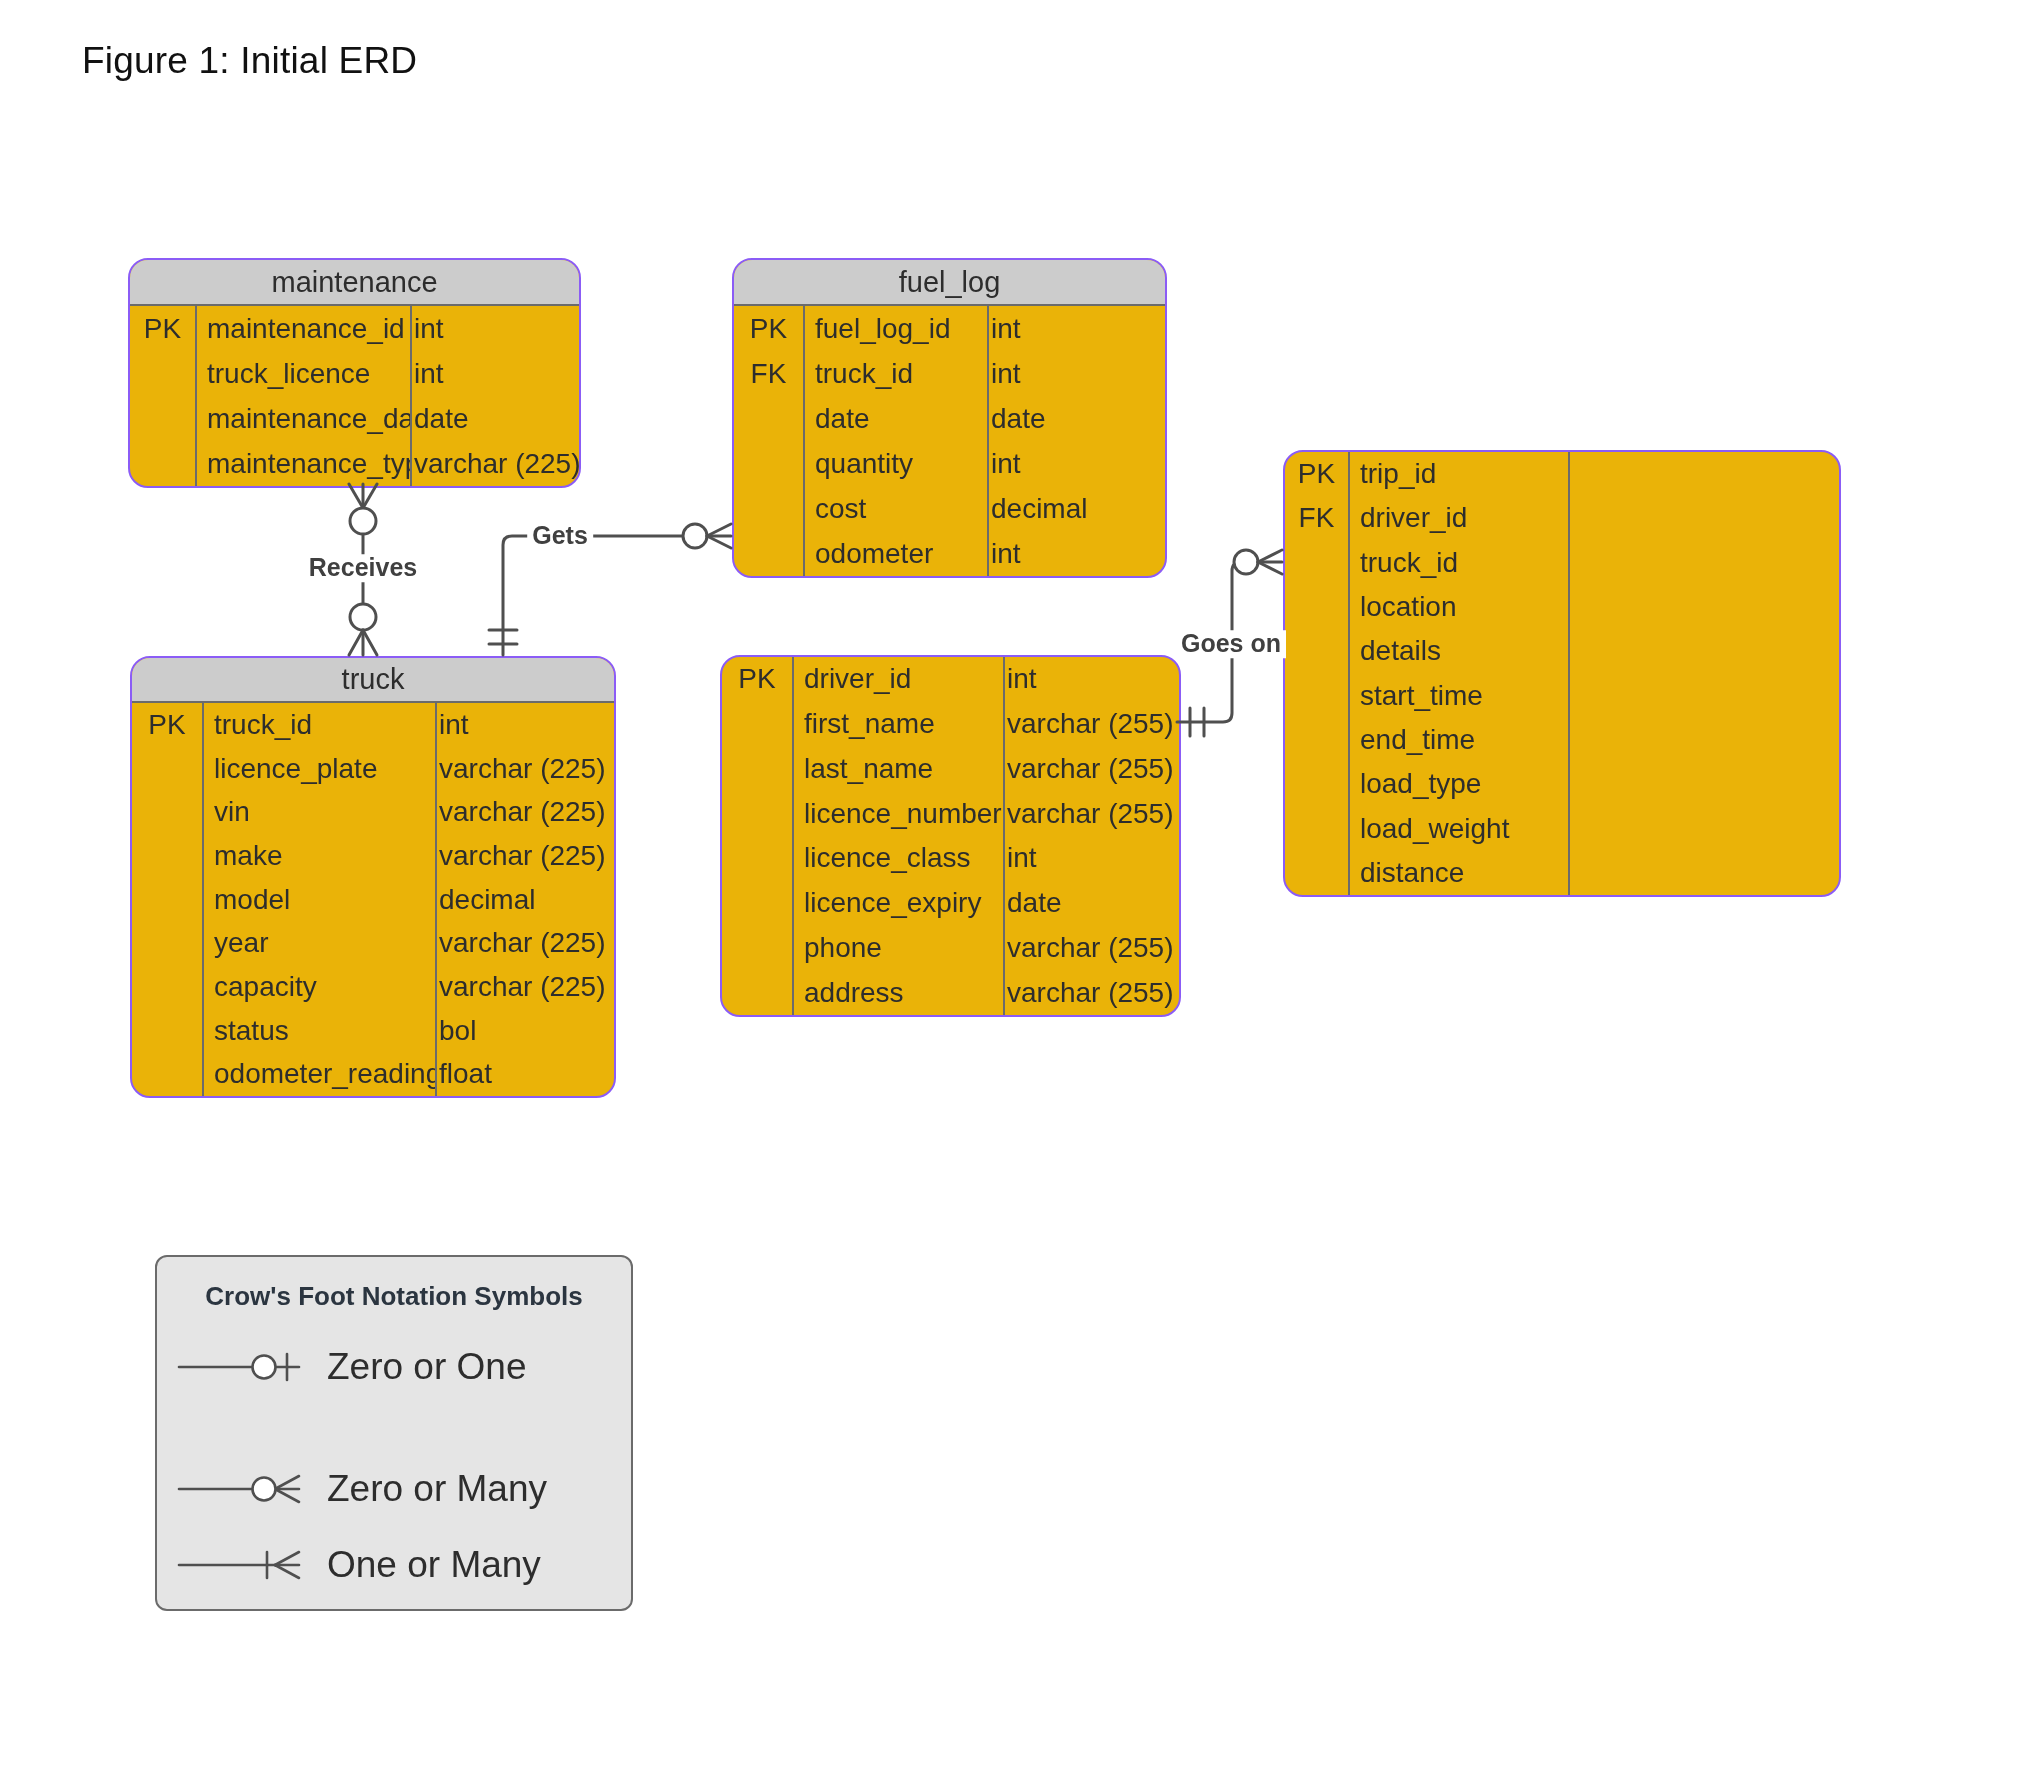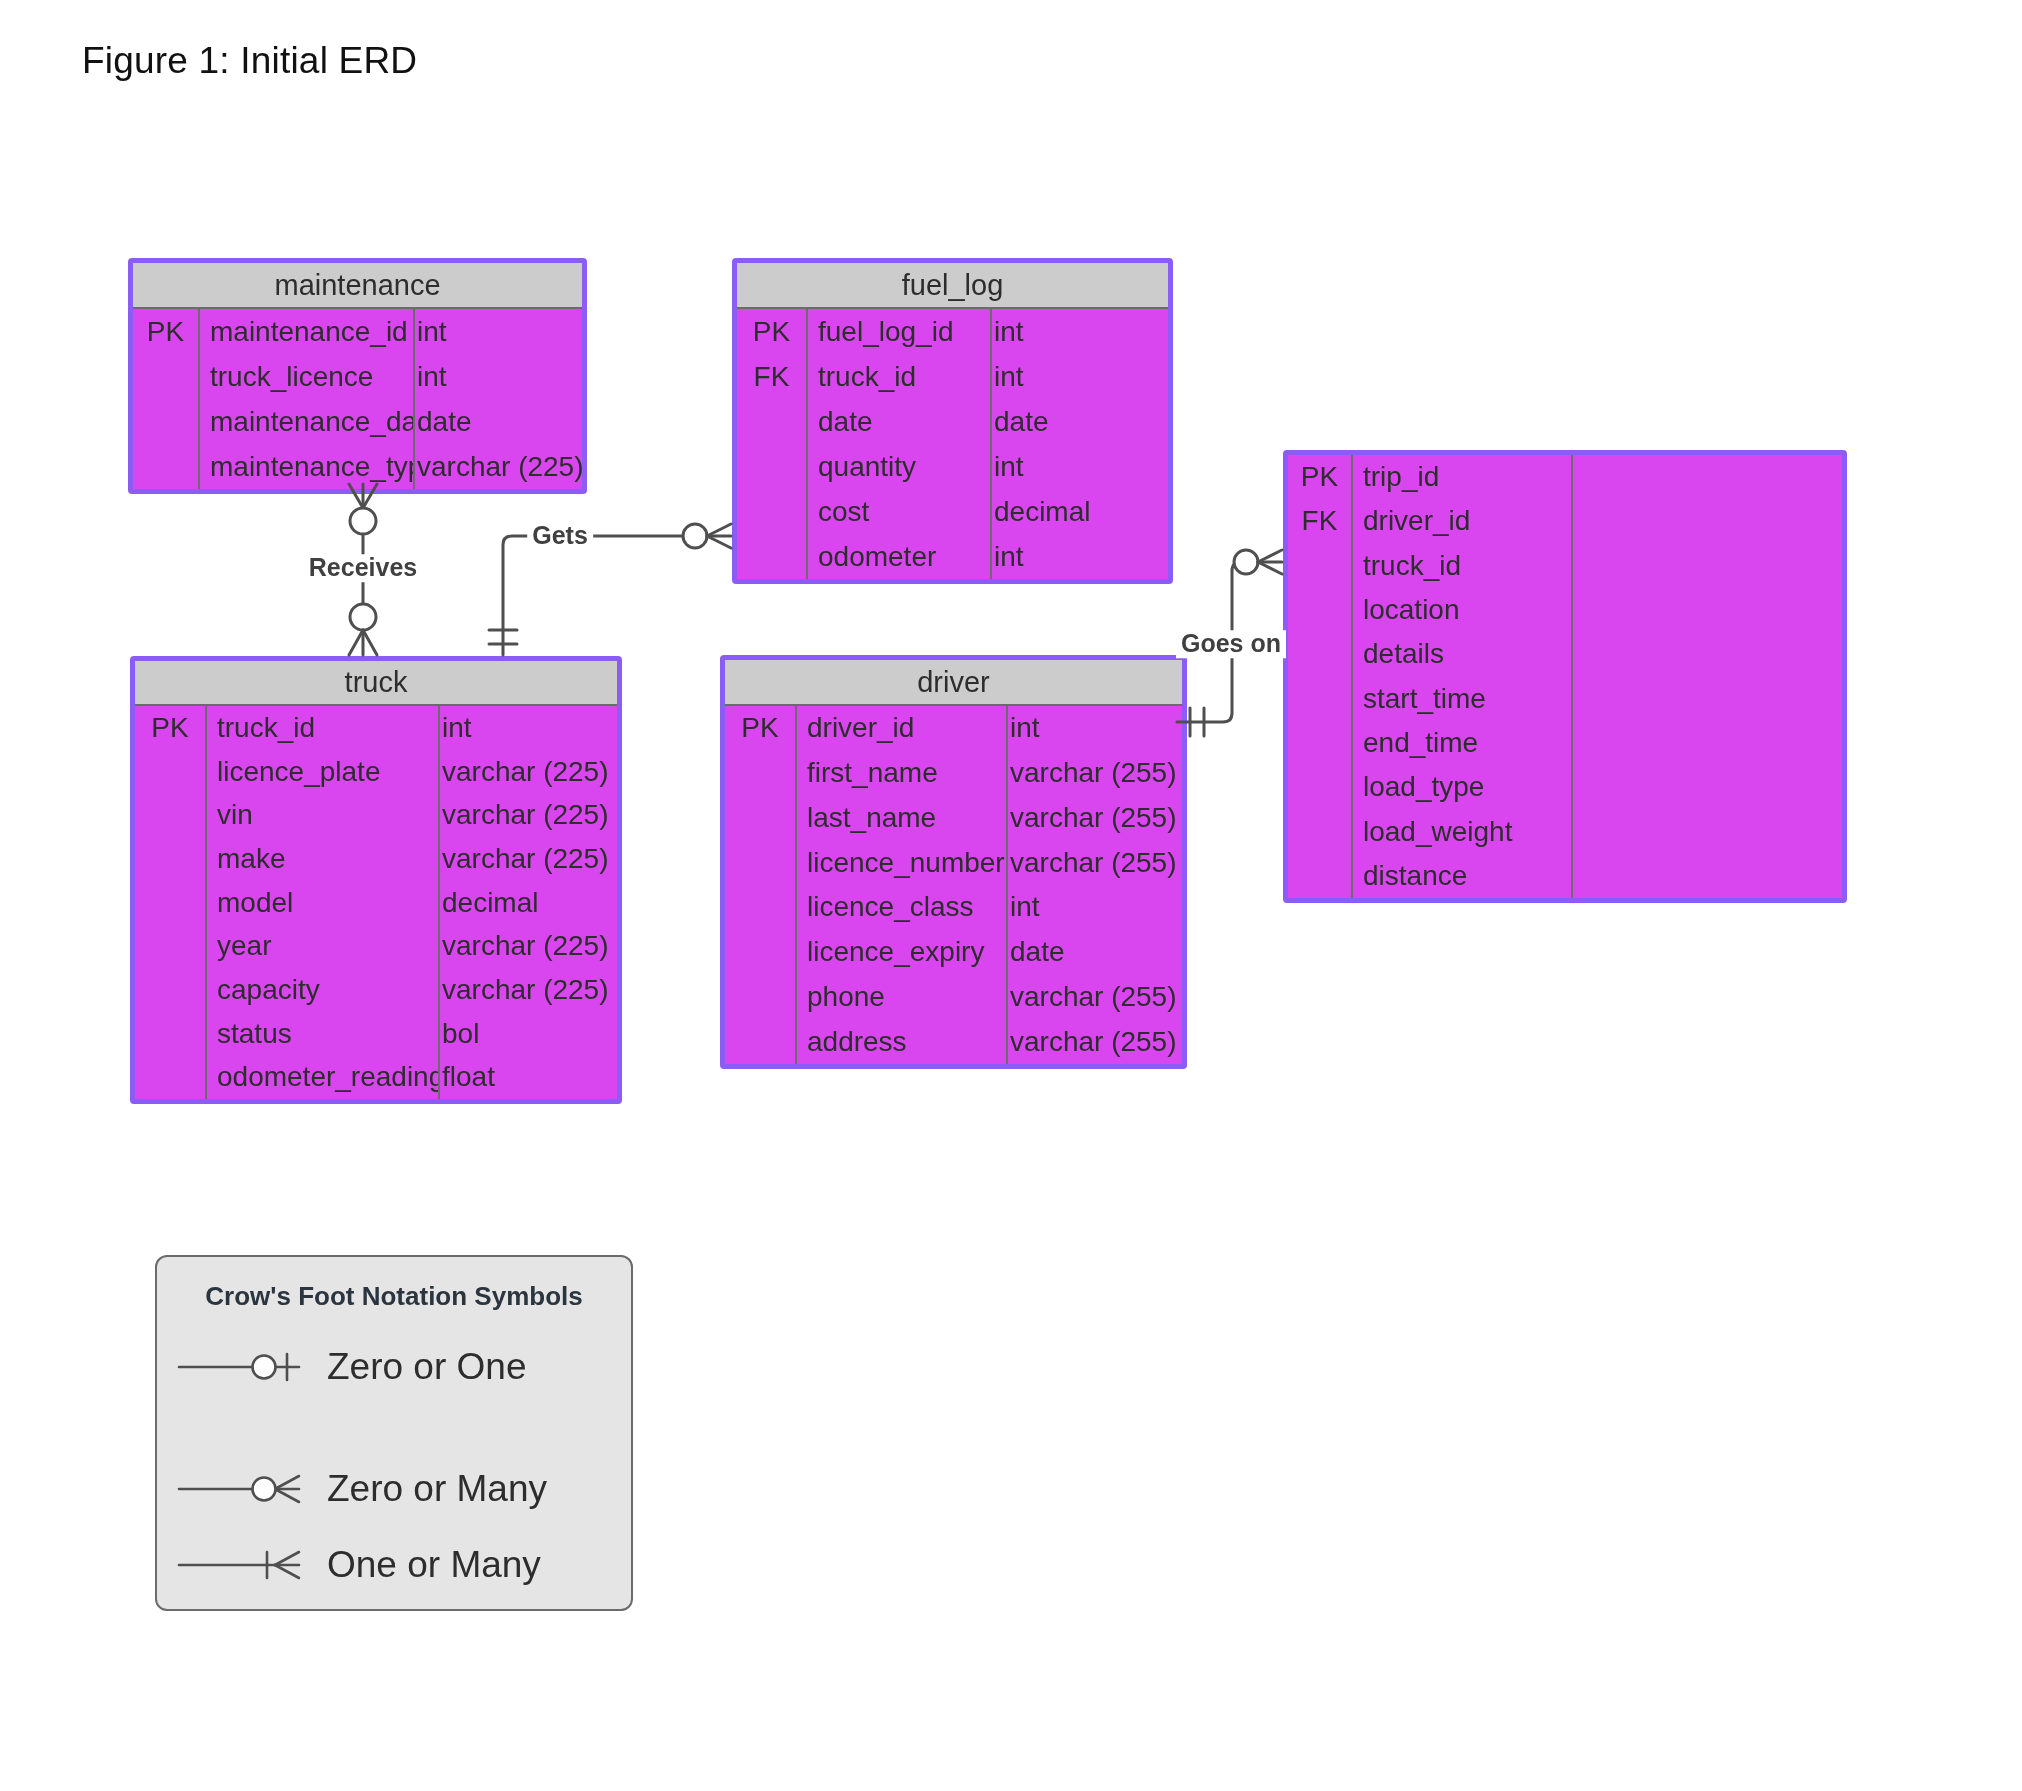--- a/index.html
+++ b/index.html
@@ -14,23 +14,23 @@
   .fig-title{
     position:absolute;left:82px;top:40px;
     font-size:37px;font-weight:400;color:#111111;
     letter-spacing:0.2px;
   }
   svg.overlay{
     position:absolute;left:0;top:0;z-index:5;pointer-events:none;
   }
   .etable{
     position:absolute;z-index:2;
-    background:#d946ef;
-    border:5px solid #8b5cf6;
-    border-radius:4px;
+    background:#eab308;
+    border:2px solid #8b5cf6;
+    border-radius:20px;
     overflow:hidden;
     box-sizing:content-box;
   }
   .thead{
     background:#cccccc;
     border-bottom:2px solid #6b6b6b;
     display:flex;align-items:center;justify-content:center;
     font-size:29px;color:#2d2d2d;
   }
   .tbody{display:grid;}
@@ -226,21 +226,20 @@
         <div class="cell key"></div>
         <div class="cell name">status</div>
         <div class="cell type">bol</div>
         <div class="cell key"></div>
         <div class="cell name">odometer_reading</div>
         <div class="cell type">float</div>
       </div>
   </div>
 
   <div class="etable" style="left:720px;top:655px;width:457px;">
-    <div class="thead" style="height:44px;">driver</div>
     <div class="tbody" style="grid-template-columns:72px 211px 1fr;grid-auto-rows:44.75px;">
         <div class="cell key">PK</div>
         <div class="cell name">driver_id</div>
         <div class="cell type">int</div>
         <div class="cell key"></div>
         <div class="cell name">first_name</div>
         <div class="cell type">varchar (255)</div>
         <div class="cell key"></div>
         <div class="cell name">last_name</div>
         <div class="cell type">varchar (255)</div>

